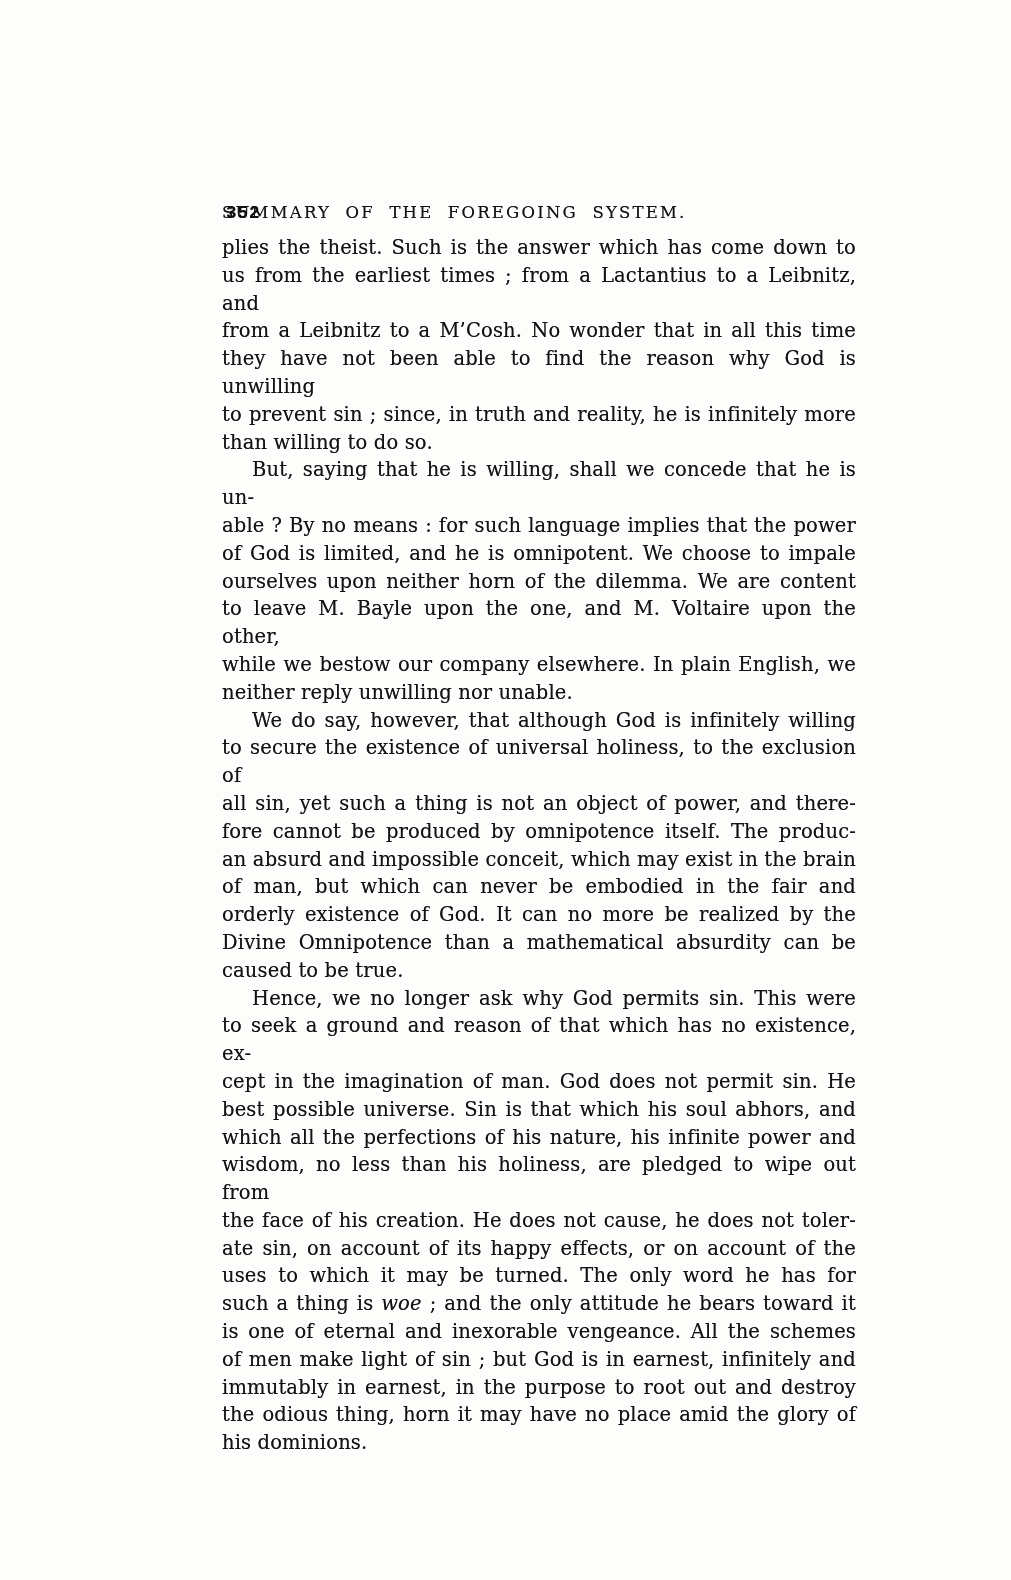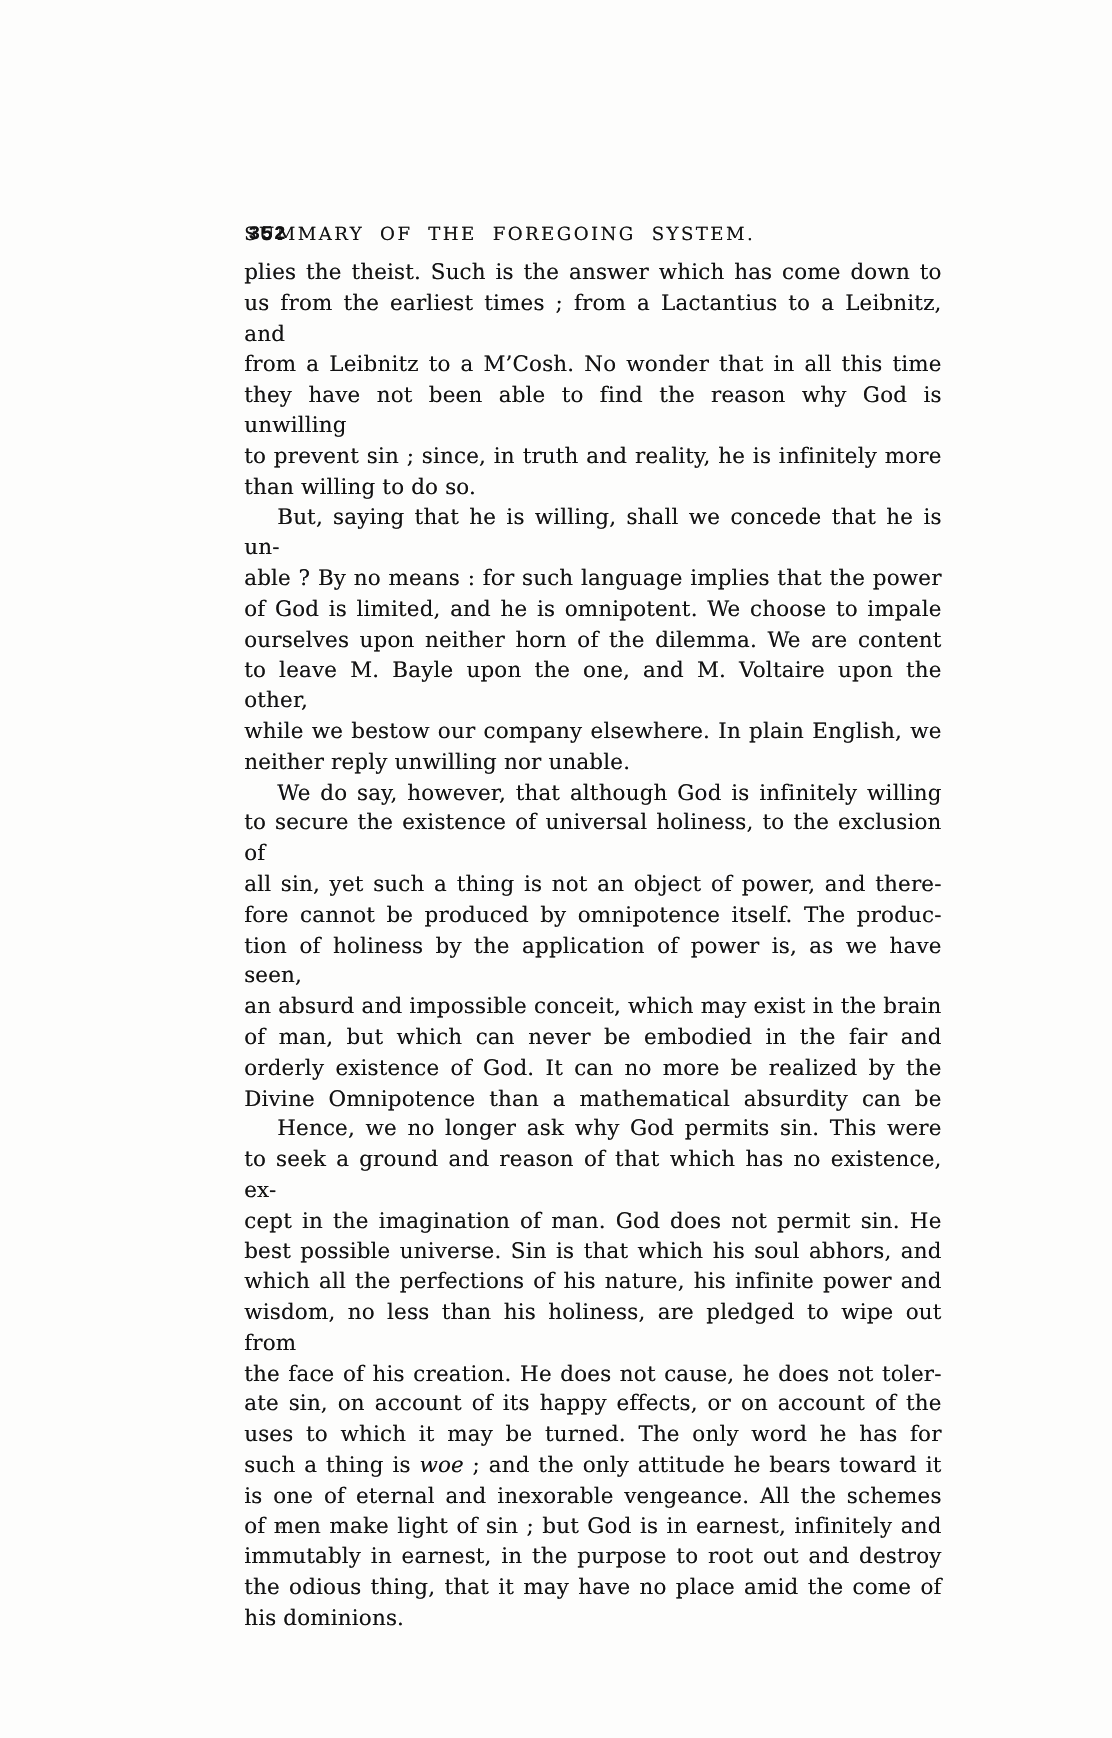--- a/index.html
+++ b/index.html
@@ -91,38 +91,38 @@
         <div class="line">able ?  By no means : for such language implies that the power</div>
         <div class="line">of God is limited, and he is omnipotent.  We choose to impale</div>
         <div class="line">ourselves upon neither horn of the dilemma.  We are content</div>
         <div class="line">to leave M. Bayle upon the one, and M. Voltaire upon the other,</div>
         <div class="line">while we bestow our company elsewhere.  In plain English, we</div>
         <div class="line end">neither reply unwilling nor unable.</div>
         <div class="line indent">We do say, however, that although God is infinitely willing</div>
         <div class="line">to secure the existence of universal holiness, to the exclusion of</div>
         <div class="line">all sin, yet such a thing is not an object of power, and there-</div>
         <div class="line">fore cannot be produced by omnipotence itself.  The produc-</div>
-        <div class="line">tion of holiness by the application of power is, as we have seen,</div>
         <div class="line">an absurd and impossible conceit, which may exist in the brain</div>
         <div class="line">of man, but which can never be embodied in the fair and</div>
         <div class="line">orderly existence of God.  It can no more be realized by the</div>
         <div class="line">Divine Omnipotence than a mathematical absurdity can be</div>
+        <div class="line end">caused to be true.</div>
         <div class="line indent">Hence, we no longer ask why God permits sin.  This were</div>
         <div class="line">to seek a ground and reason of that which has no existence, ex-</div>
         <div class="line">cept in the imagination of man.  God does not permit sin.  He</div>
         <div class="line">best possible universe.  Sin is that which his soul abhors, and</div>
         <div class="line">which all the perfections of his nature, his infinite power and</div>
         <div class="line">wisdom, no less than his holiness, are pledged to wipe out from</div>
         <div class="line">the face of his creation.  He does not cause, he does not toler-</div>
         <div class="line">ate sin, on account of its happy effects, or on account of the</div>
         <div class="line">uses to which it may be turned.  The only word he has for</div>
         <div class="line">such a thing is <i>woe</i> ; and the only attitude he bears toward it</div>
         <div class="line">is one of eternal and inexorable vengeance.  All the schemes</div>
         <div class="line">of men make light of sin ; but God is in earnest, infinitely and</div>
         <div class="line">immutably in earnest, in the purpose to root out and destroy</div>
-        <div class="line">the odious thing, that it may have no place amid the come of</div>
+        <div class="line">the odious thing, horn it may have no place amid the glory of</div>
         <div class="line end">his dominions.</div>
       </div>
   </div>
   <div class="speck s1"></div>
   <div class="speck s2"></div>
   <div class="speck s3"></div>
 </div>
 
 </body></html>

